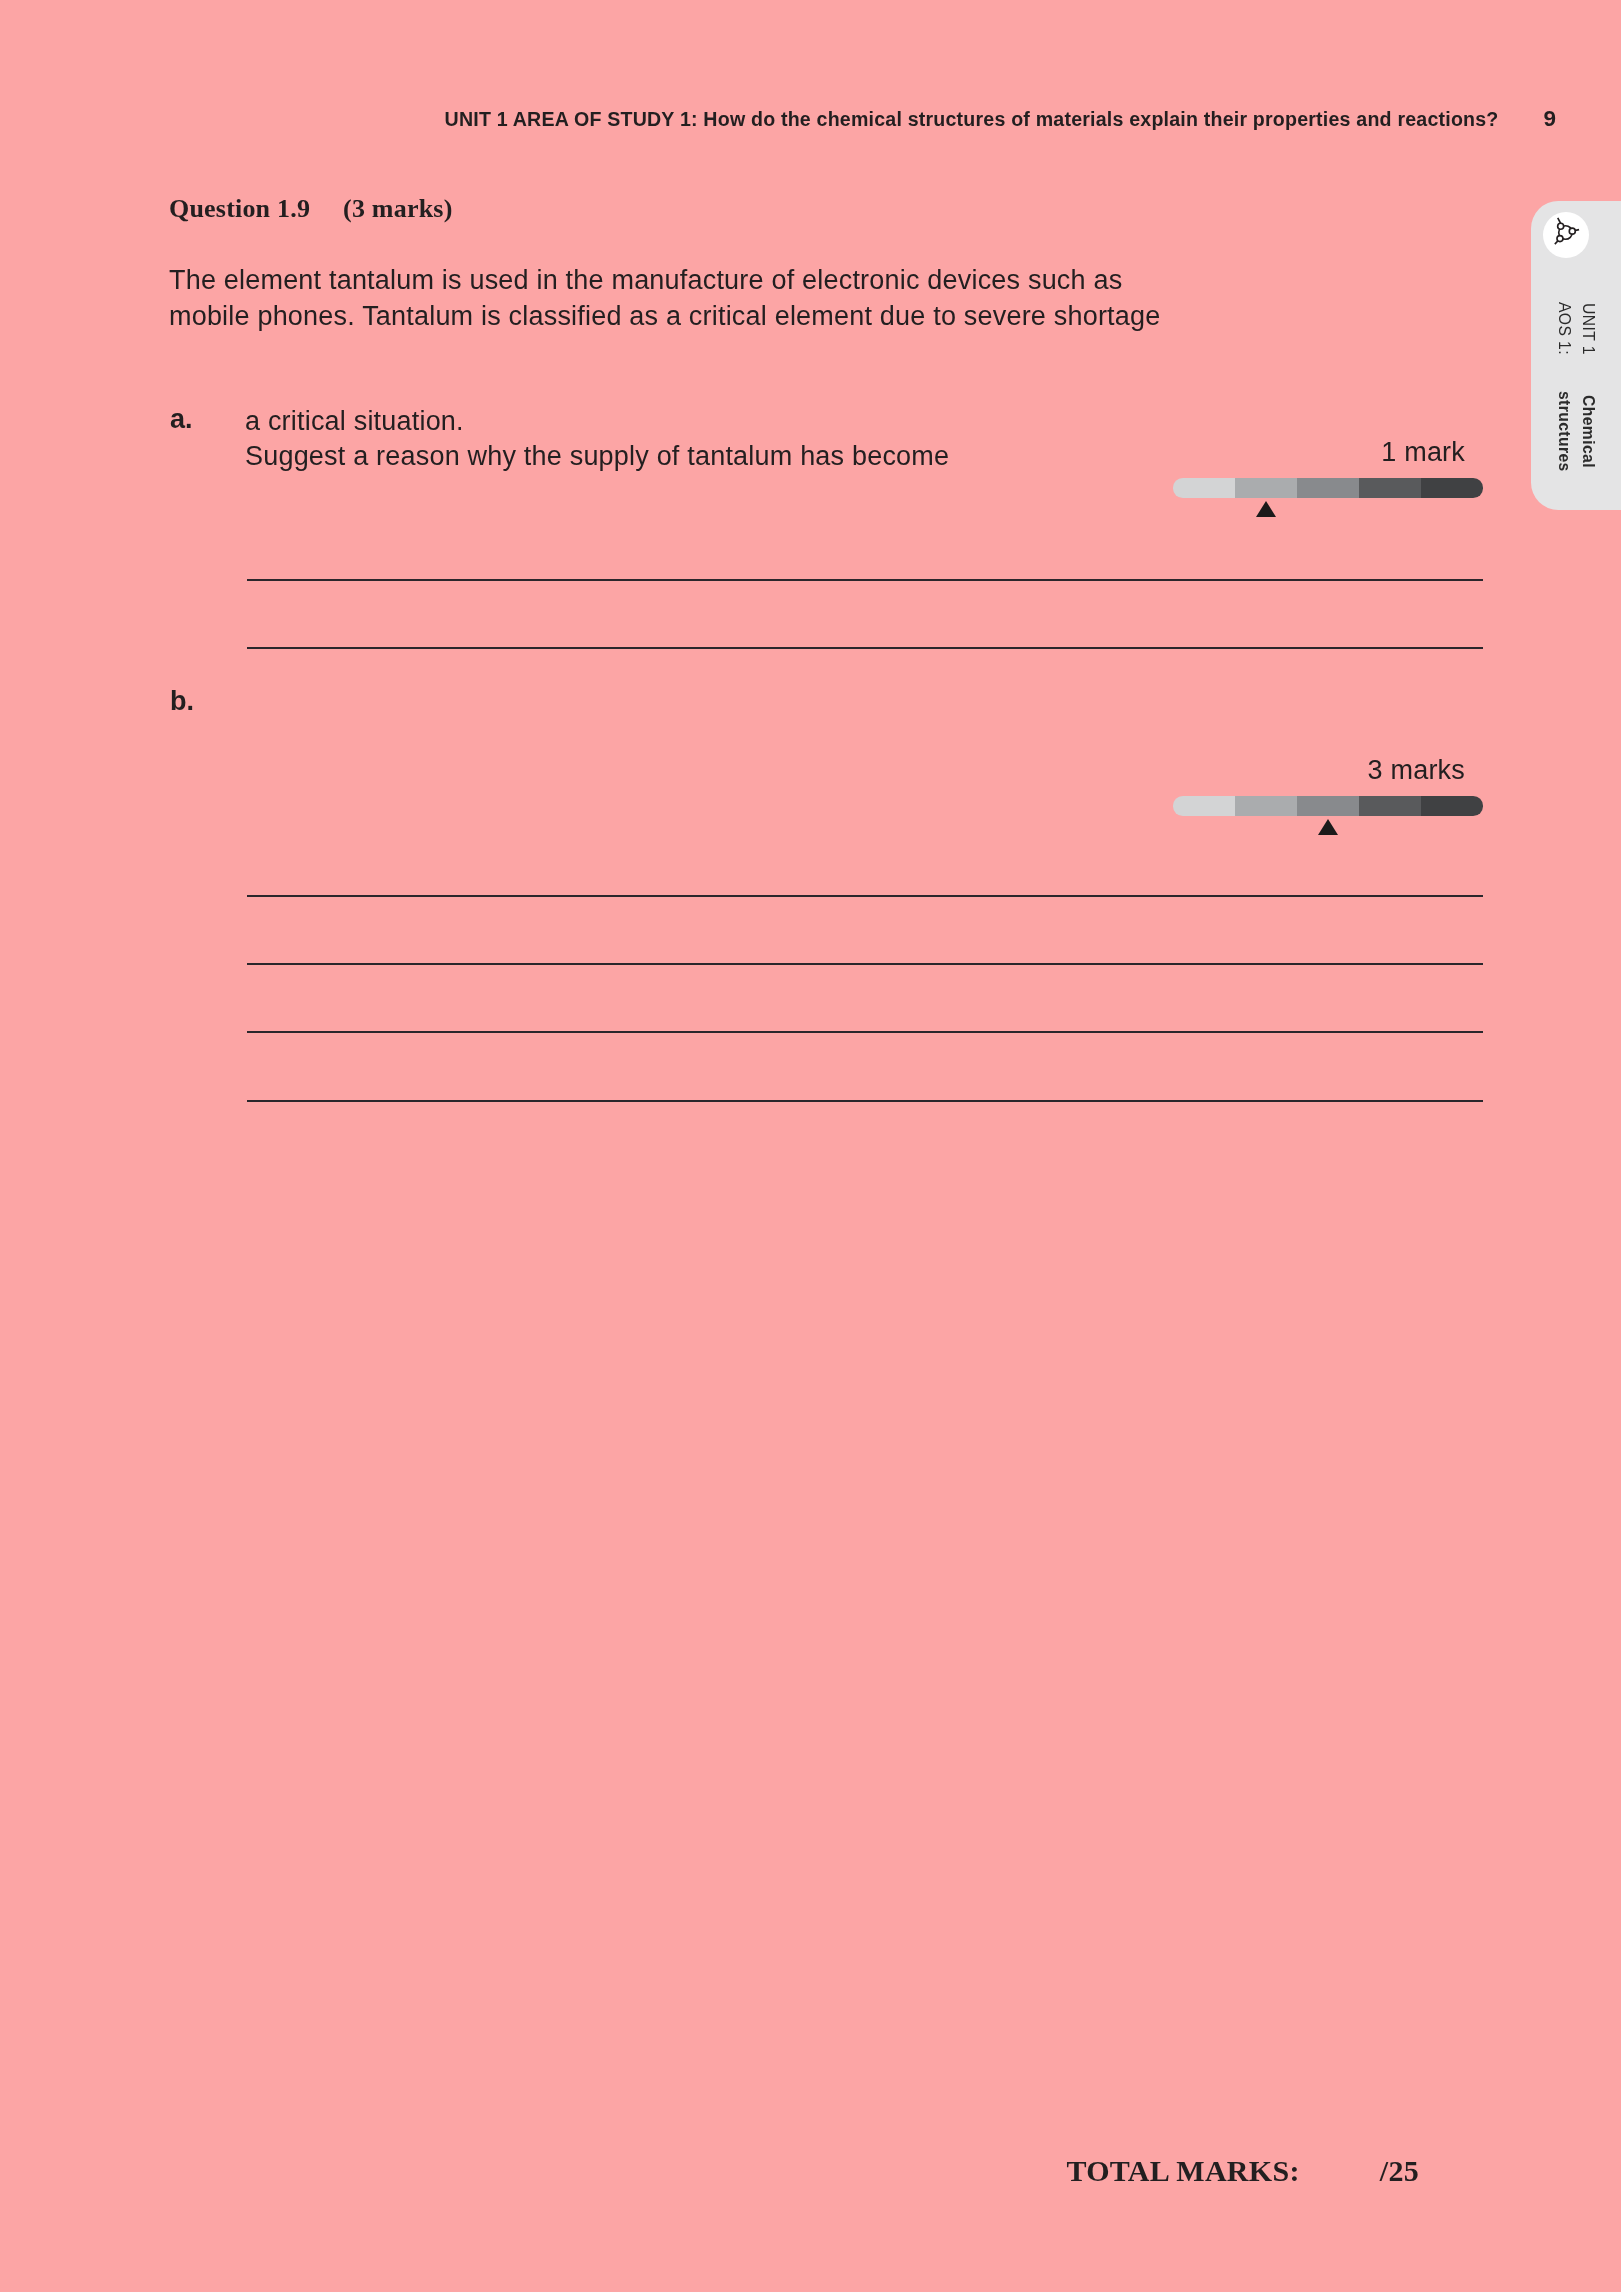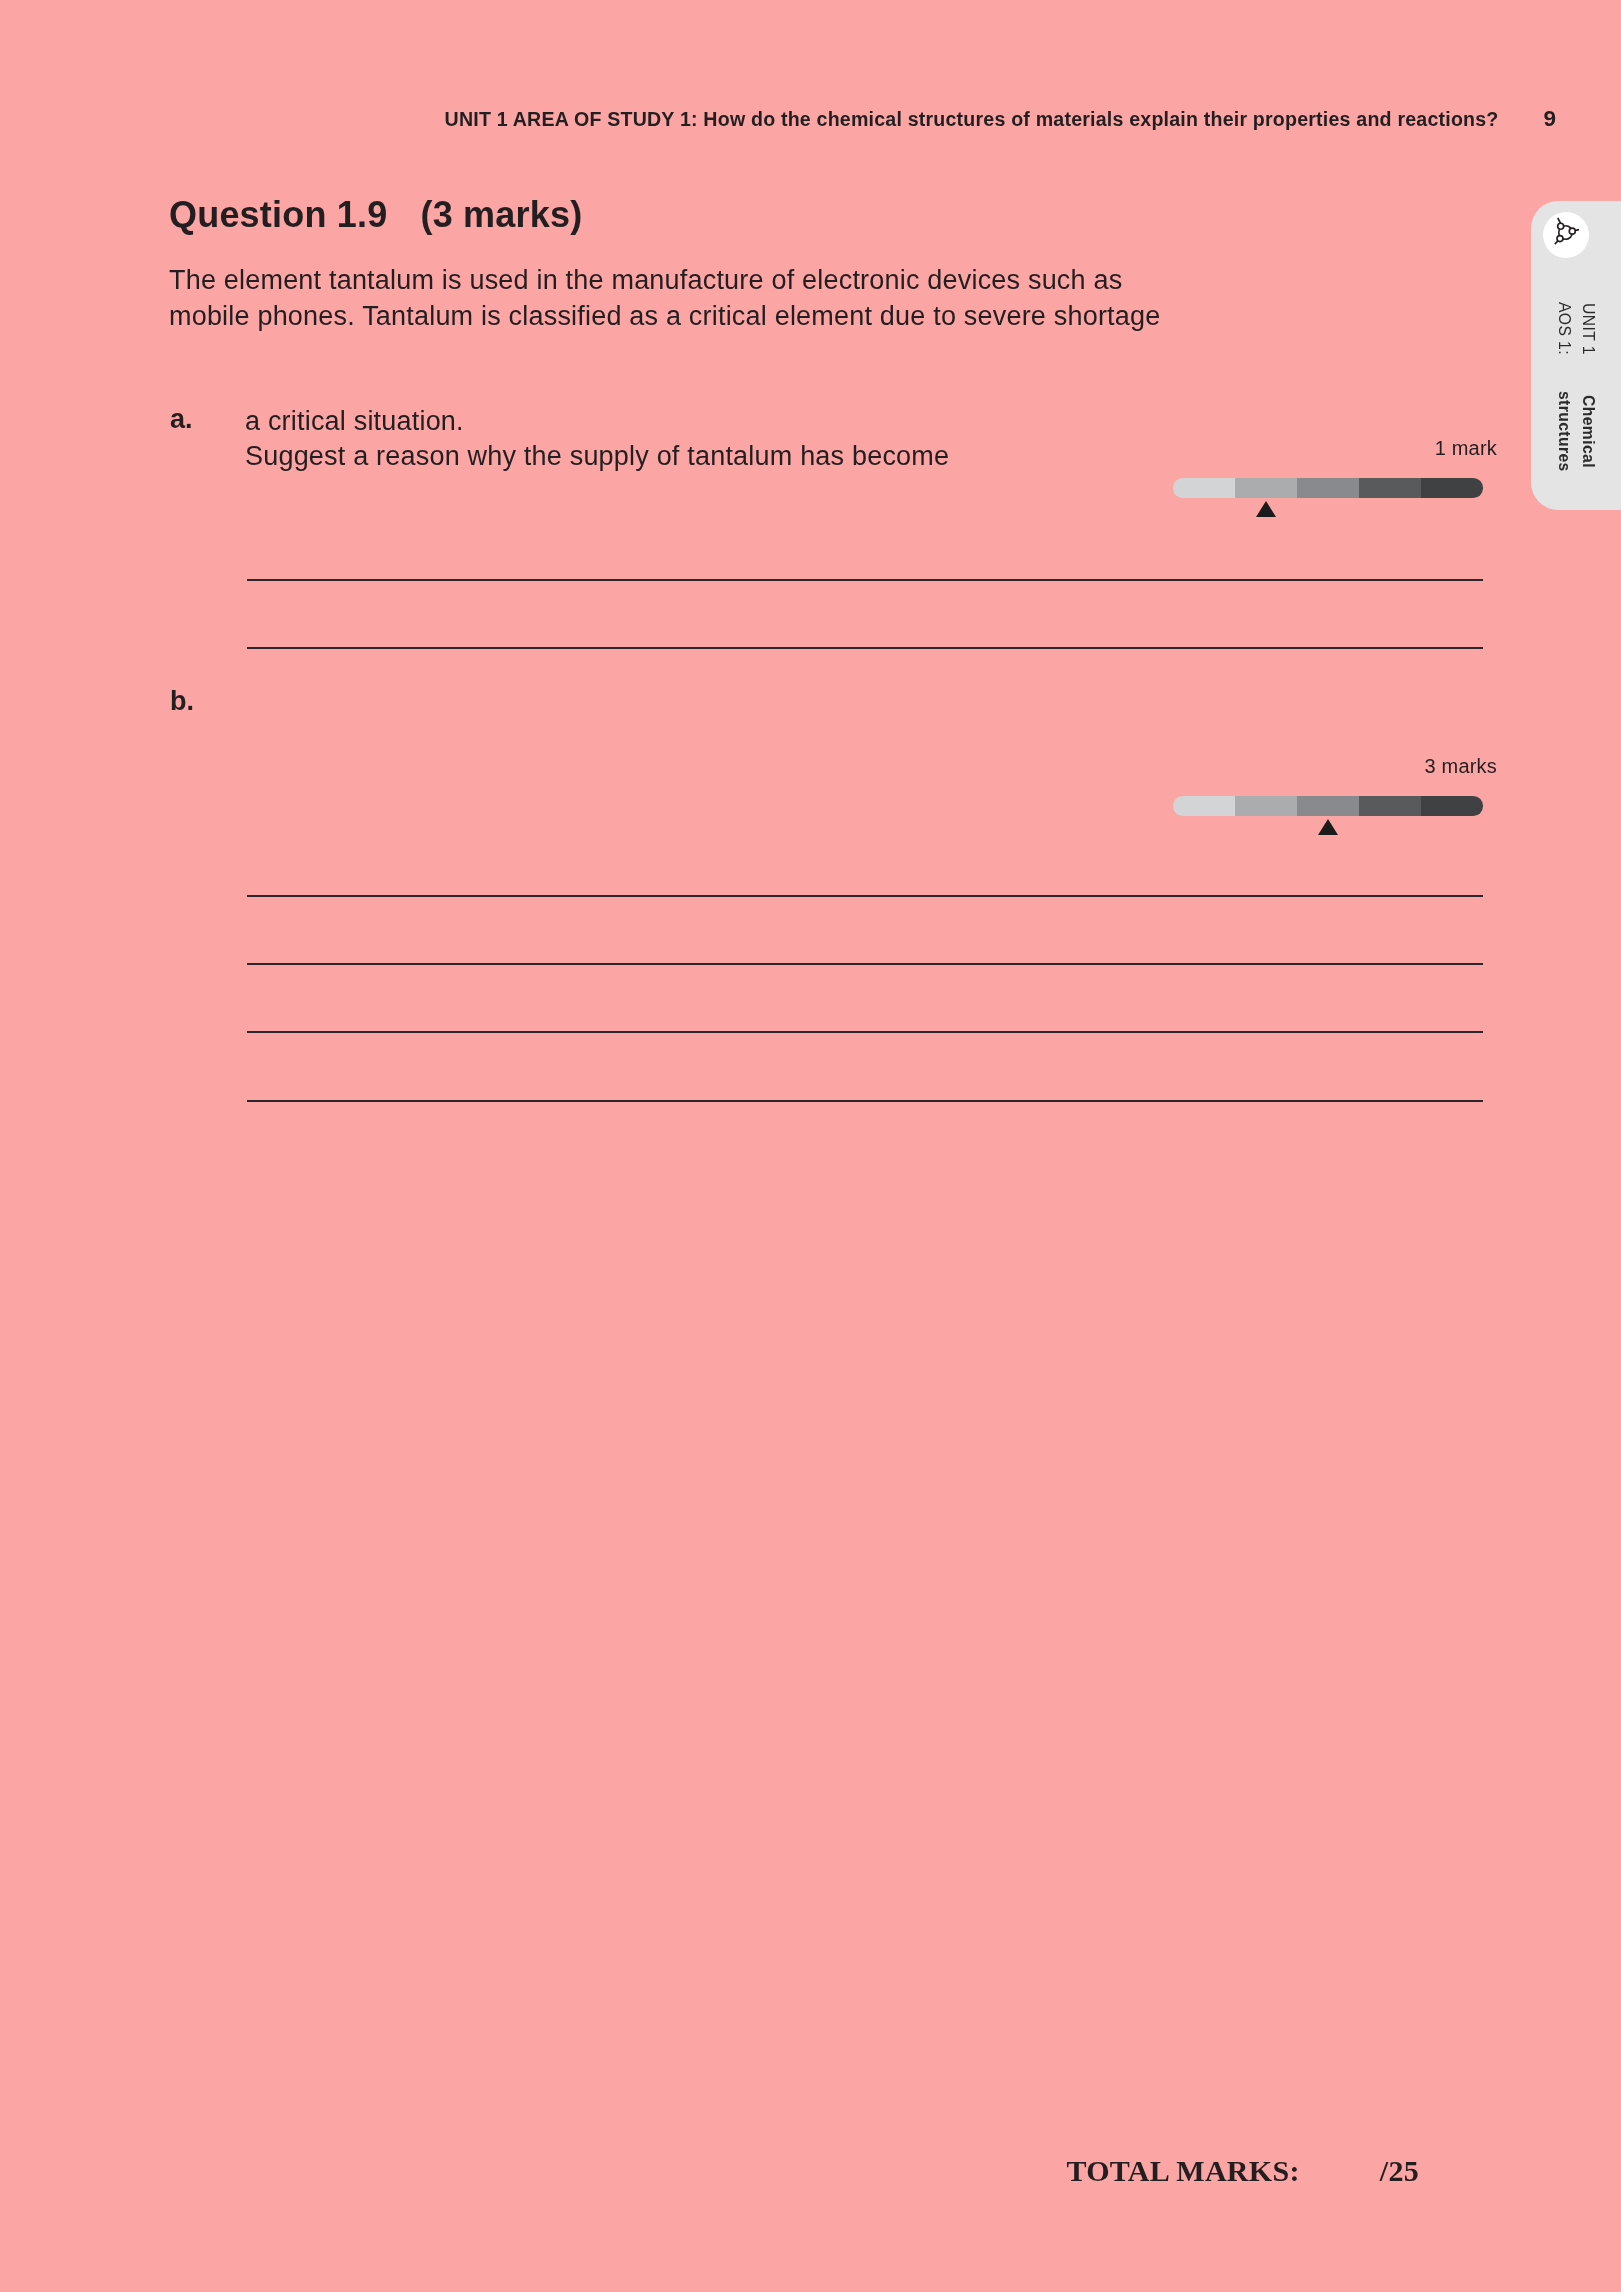--- a/index.html
+++ b/index.html
@@ -66,23 +66,24 @@
   }
   .tab-text .t1 { font-weight: 400; display: block; }
   .tab-text .t2 { font-weight: 700; display: block; }
 
   
   .q-title {
     position: absolute;
     top: 194px; left: 169px;
     display: flex;
     gap: 33px;
-    font-size: 36px;
-    font-weight: 700;
-    letter-spacing: 0.2px;
+    font-size: 26px;
+    font-weight: 700;
+    letter-spacing: 0.2px;
+    font-family: Liberation Serif, serif;
   }
 
   
   .intro {
     position: absolute;
     top: 262px; left: 169px;
     font-size: 27px;
     line-height: 36px;
     letter-spacing: 0.2px;
   }
@@ -96,22 +97,22 @@
   }
   .part-text {
     position: absolute;
     left: 245px;
     font-size: 27px;
     line-height: 35px;
     letter-spacing: 0.2px;
   }
   .marks-label {
     position: absolute;
-    right: 124px;
-    font-size: 20px;
+    right: 156px;
+    font-size: 27px;
     letter-spacing: 0.2px;
   }
 
   
   .meter-wrap {
     position: absolute;
     left: 1173px;
     width: 310px;
     height: 43px;
   }

